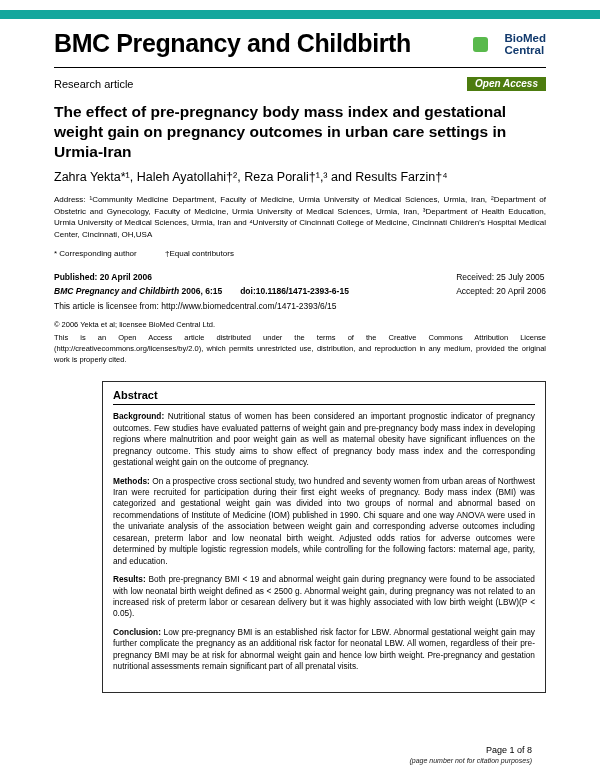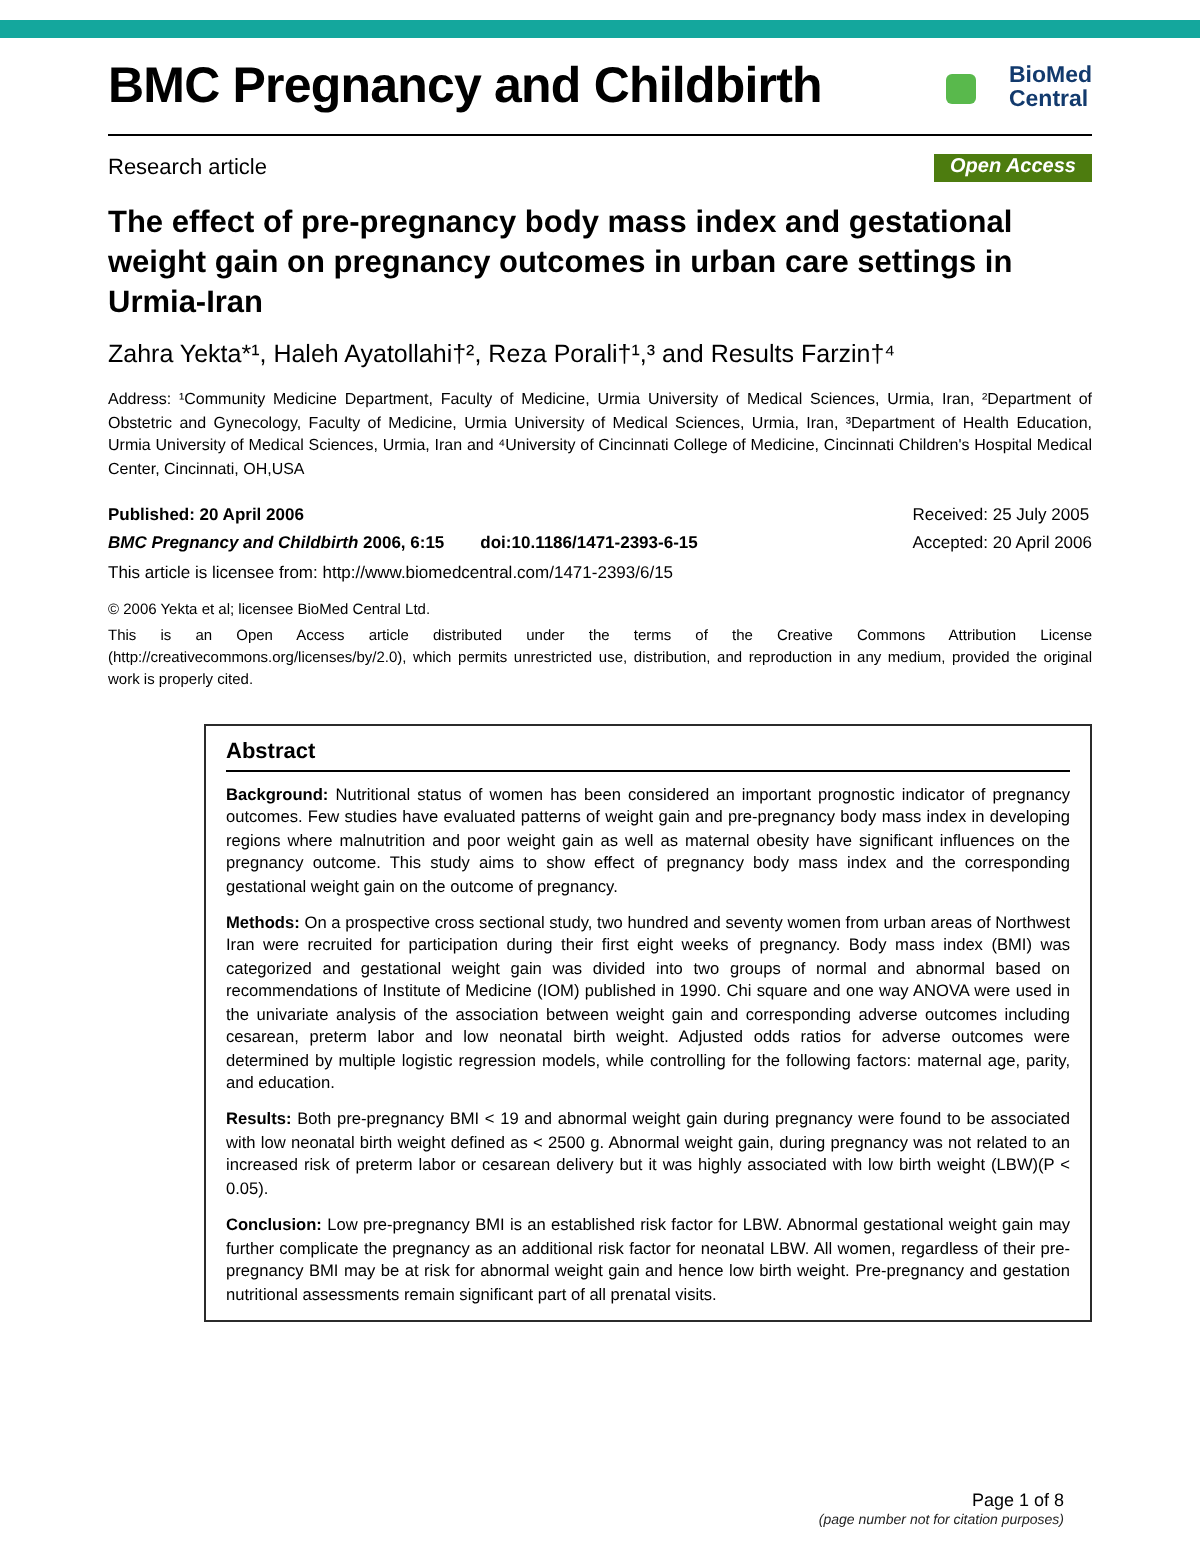--- a/index.html
+++ b/index.html
@@ -33,21 +33,21 @@
   .corr .equal { margin-left: 26px; }
 
   .pub-row { display: flex; justify-content: space-between; margin-top: 12px; font-size: 8.5px; }
   .pub-line { margin-bottom: 4px; font-weight: bold; }
   .doi { margin-left: 18px; }
   .pub-right div { margin-bottom: 4px; }
   .avail { font-size: 8.5px; margin-top: 1px; }
   .copyright { margin-top: 9px; font-size: 7.5px; }
   .license { margin-top: 2px; font-size: 7.5px; text-align: justify; }
 
-  .abstract { margin: 16px 0 0 48px; border: 1px solid #2b2b2b; padding: 7px 10px 7px 10px; }
+  .abstract { margin: 16px 0 0 48px; border: 1px solid #2b2b2b; padding: 7px 10px 19px 10px; }
   .abs-head { font-weight: bold; font-size: 11px; border-bottom: 1px solid #000; padding-bottom: 3px; margin-bottom: 6px; }
   .abstract p { font-size: 8.3px; line-height: 1.38; text-align: justify; margin: 0 0 7px 0; }
   .abstract p:last-child { margin-bottom: 0; }
 
   .footer { position: absolute; right: 68px; bottom: 12px; text-align: right; }
   .footer .page { font-size: 9px; }
   .footer .note { font-style: italic; font-size: 7px; margin-top: 2px; color: #222; }
 </style>
 </head>
 <body>
@@ -74,20 +74,24 @@
     <span class="oa-badge">Open Access</span>
   </div>
 
   <h2 class="title">The effect of pre-pregnancy body mass index and gestational weight gain on pregnancy outcomes in urban care settings in Urmia-Iran</h2>
 
   <div class="authors">Zahra Yekta*¹, Haleh Ayatollahi†², Reza Porali†¹,³ and Results Farzin†⁴</div>
 
   <p class="tiny addr">Address: ¹Community Medicine Department, Faculty of Medicine, Urmia University of Medical Sciences, Urmia, Iran, ²Department of Obstetric and Gynecology, Faculty of Medicine, Urmia University of Medical Sciences, Urmia, Iran, ³Department of Health Education, Urmia University of Medical Sciences, Urmia, Iran and ⁴University of Cincinnati College of Medicine, Cincinnati Children's Hospital Medical Center, Cincinnati, OH,USA</p>
 
 
+  <p class="tiny corr">
+    <span>* Corresponding author</span>
+    <span class="equal">†Equal contributors</span>
+  </p>
 
   <div class="pub-row">
     <div class="pub-left">
       <div class="pub-line">Published: 20 April 2006</div>
       <div class="pub-line">
         <i>BMC Pregnancy and Childbirth</i><span> 2006, 6:15</span><span class="doi">doi:10.1186/1471-2393-6-15</span>
       </div>
     </div>
     <div class="pub-right">
       <div>Received: 25 July 2005</div>

